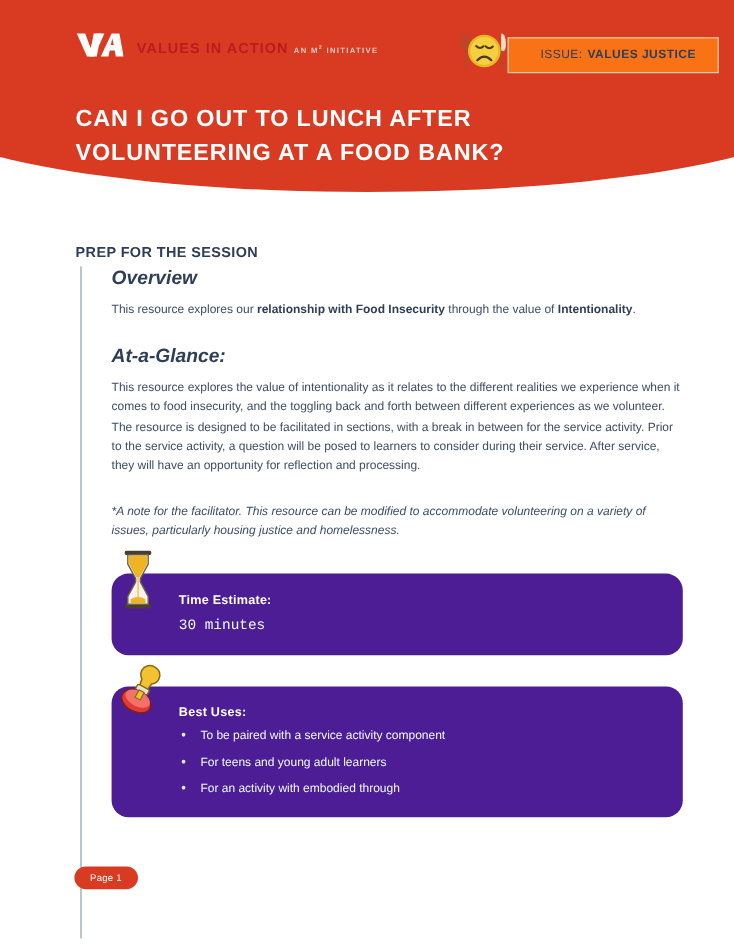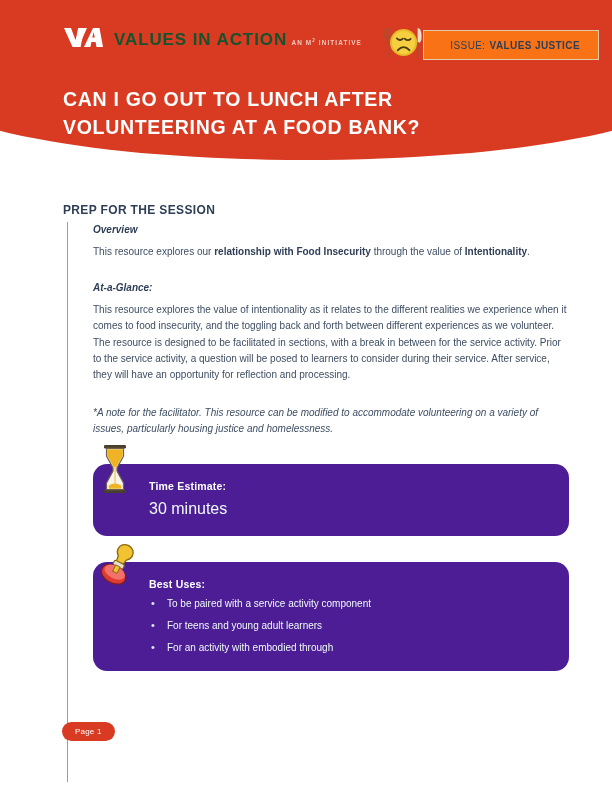--- a/index.html
+++ b/index.html
@@ -51,23 +51,23 @@
     align-items: center;
     gap: 11px;
   }
   .logo-mark {
     display: block;
   }
   .logo-text {
     line-height: 1;
   }
   .logo-title {
-    font-size: 17px;
-    font-weight: bold;
-    color: #14532d;
+    font-size: 12px;
+    font-weight: bold;
+    color: #b91c1c;
     letter-spacing: 0.9px;
   }
   .logo-sub {
     font-size: 6.4px;
     font-weight: bold;
     color: #f3c9bf;
     letter-spacing: 1.1px;
     margin-top: 3px;
   }
   .logo-sub sup {
@@ -144,21 +144,21 @@
   }
 
   .content {
     position: absolute;
     left: 93px;
     top: 224px;
     width: 476px;
   }
 
   .sub-heading {
-    font-size: 10px;
+    font-size: 16px;
     font-weight: bold;
     font-style: italic;
     color: #2e3e56;
     margin: 0 0 9px 0;
   }
   .para {
     font-size: 10px;
     line-height: 1.62;
     color: #3d4d63;
     margin: 0;
@@ -193,23 +193,24 @@
     z-index: 3;
   }
   .card-title {
     font-size: 10.5px;
     font-weight: bold;
     letter-spacing: 0.2px;
     margin: 0 0 8px 0;
     color: #ffffff;
   }
   .card-value {
-    font-size: 16px;
+    font-size: 12px;
     color: #eefaf7;
     margin: 0;
+    font-family: Liberation Mono, monospace;
   }
   .card-list {
     margin: 0;
     padding: 0;
     list-style: none;
   }
   .card-list li {
     font-size: 10px;
     color: #eefaf7;
     margin-bottom: 11px;

